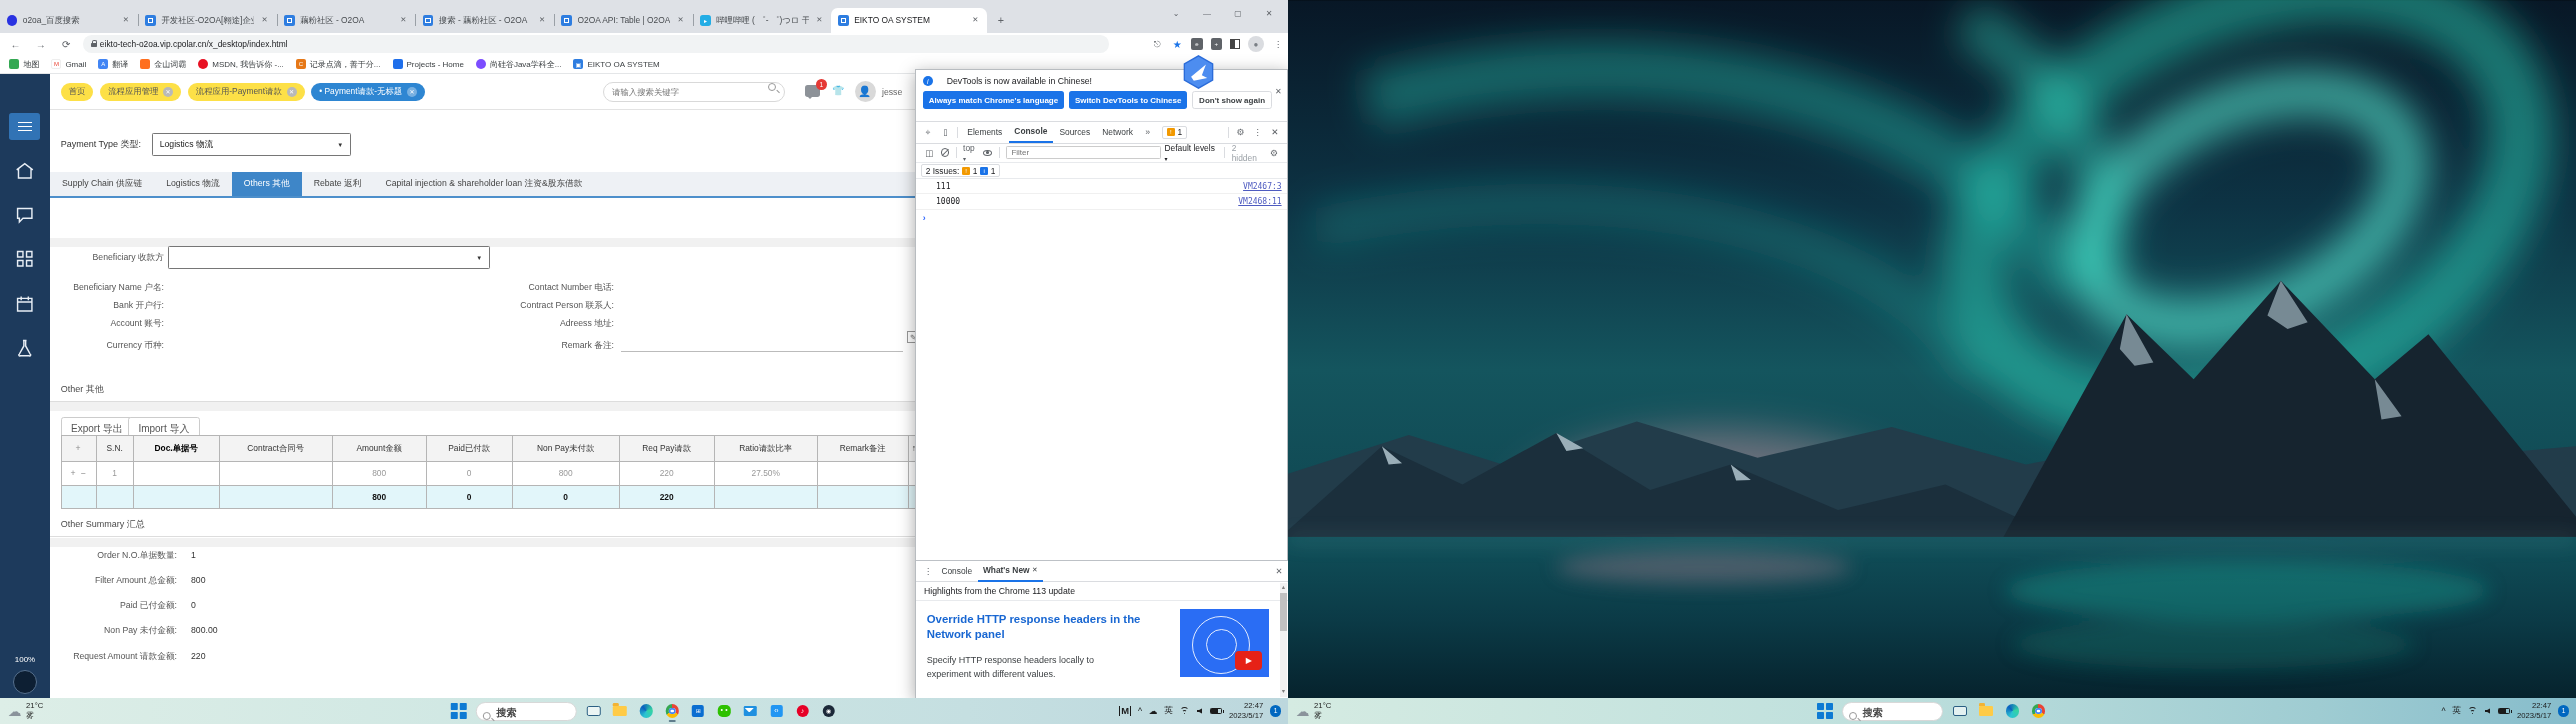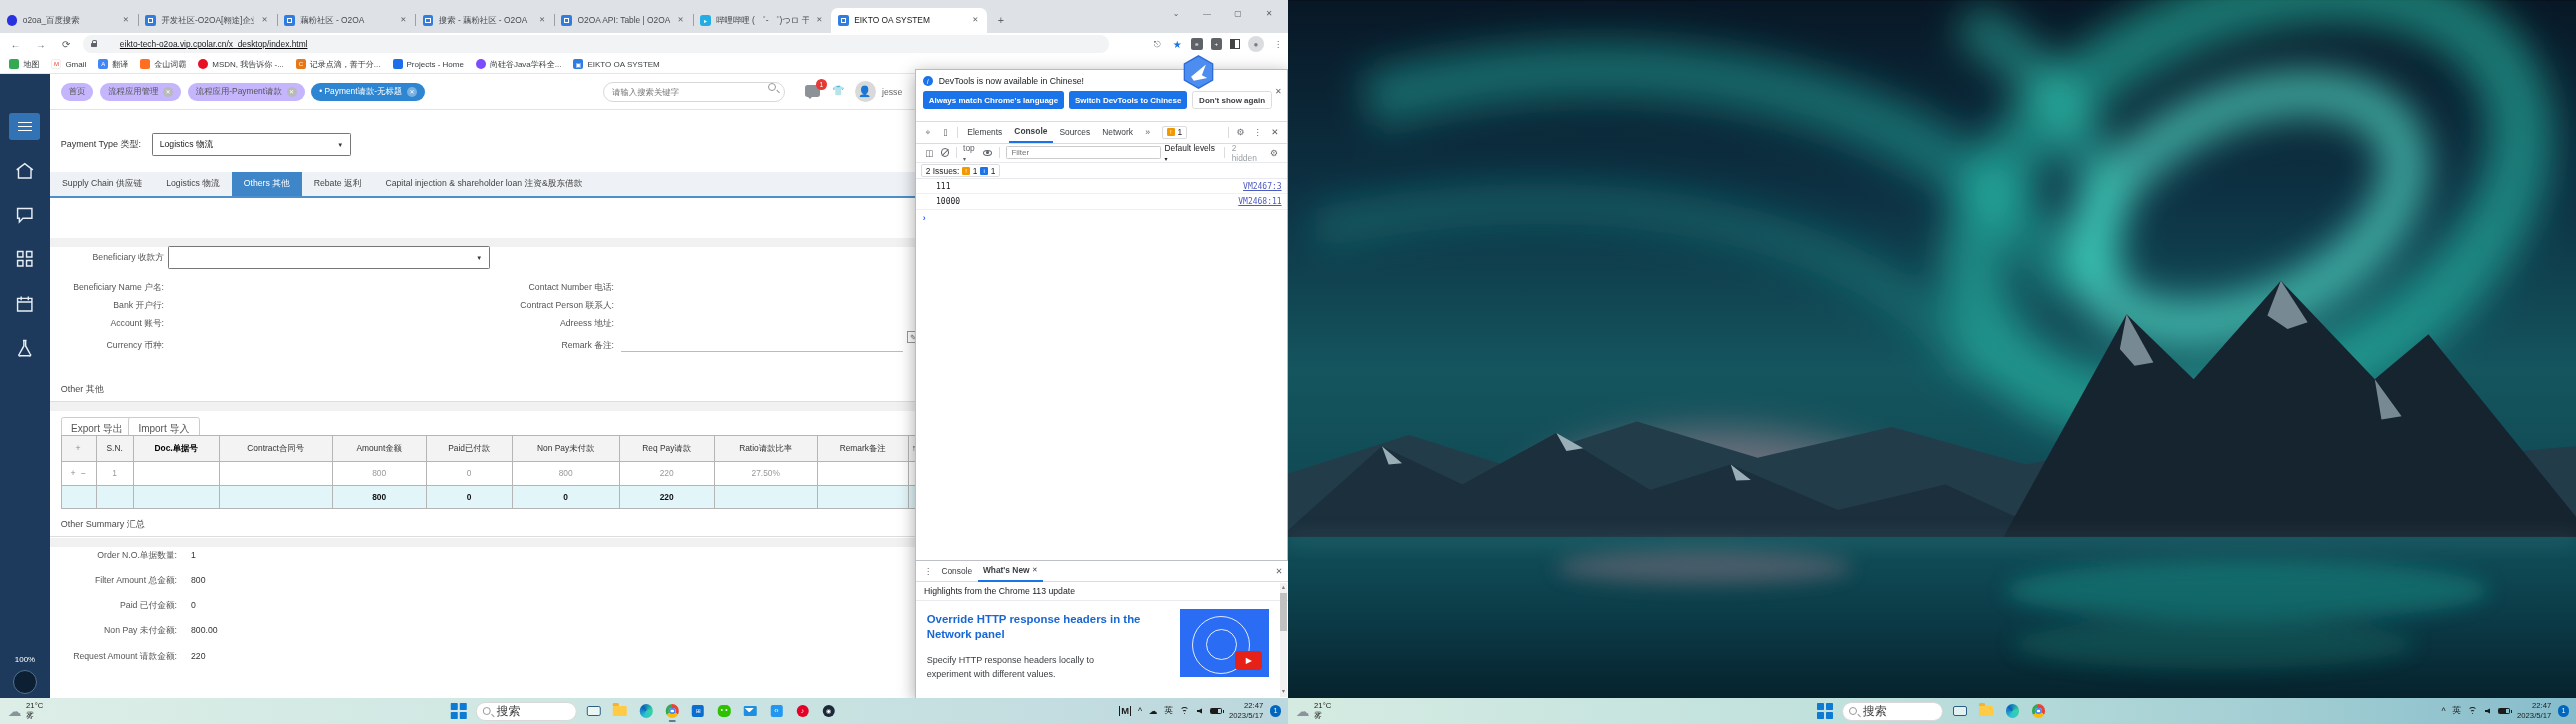--- a/index.html
+++ b/index.html
@@ -24,21 +24,21 @@
   .fav-o2oa { background:#2e7de0; }
   .fav-o2oa i { display:block; width:5.4px; height:5.4px; border:1.3px solid #fff; }
   .fav-bili { background:#23ade5; border-radius:2.7px; }
   .newtab { width:19px; height:19px; margin:0 0 4px 4px; font-size:10.7px; color:#5f6368; display:grid; place-items:center; border-radius:9.4px; }
   .wincontrols { position:absolute; right:0; top:0; height:27px; display:flex; align-items:center; gap:4px; padding-right:5.4px; }
   .wc { width:27px; height:20px; display:grid; place-items:center; color:#5f6368; font-size:8px; }
 
   
   .navbar { position:absolute; left:0; top:33px; width:1288px; height:22px; background:#fff; display:flex; align-items:center; }
   .navbtn { width:20px; height:19px; display:grid; place-items:center; color:#5f6368; font-size:10px; margin-left:5.4px; }
-  .urlpill { position:relative; margin-left:6.7px; width:1026px; height:17.4px; background:#f1f3f4; border-radius:8.7px; display:flex; align-items:center; padding:0 8px; gap:23px;text-decoration:underline; }
+  .urlpill { position:relative; margin-left:6.7px; width:1026px; height:17.4px; background:#f1f3f4; border-radius:8.7px; display:flex; align-items:center; padding:0 8px; gap:3px; }
   .lock { width:6px; height:4.7px; background:#5f6368; border-radius:0.7px; position:relative; margin-top:2px; }
   .lock:before { content:""; position:absolute; left:0.7px; top:-2.7px; width:3.4px; height:3.4px; border:1px solid #5f6368; border-bottom:none; border-radius:2px 2px 0 0; }
   .urltext { font-size:8.4px; color:#202124; }
   .nav-right { position:absolute; right:4px; top:0; height:22px; display:flex; align-items:center; gap:8px; }
   .nr-ic { width:12px; height:12px; display:grid; place-items:center; color:#5f6368; font-size:8.7px; }
   .star-blue { color:#1a73e8; font-size:10px; }
   .ext-ic { width:11.4px; height:11.4px; border-radius:2px; background:#5f6368; display:grid; place-items:center; color:#fff; font-size:6px; }
   .read-ic { width:10px; height:10px; border:1.3px solid #444; background:linear-gradient(90deg,#444 50%,#fff 50%); }
   .prof-ic { width:16px; height:16px; border-radius:8px; background:#dadce0; display:grid; place-items:center; color:#7a7f85; font-size:8px; }
 
@@ -51,21 +51,21 @@
   .page { position:absolute; left:0; top:74px; width:1288px; height:625px; background:#fff; }
   .app-sidebar { position:absolute; left:0; top:0; width:50px; height:625px; background:#1d3a5c; }
   .hamb { position:absolute; left:9.4px; top:39px; width:31px; height:27px; background:#3173b5; border-radius:2.7px; display:grid; place-items:center; }
   .hamb div { width:13.4px; height:1.3px; background:#fff; box-shadow:0 4px 0 #fff, 0 -4px 0 #fff; }
   .sb-ic { position:absolute; left:14px; width:21.5px; height:21.5px; color:#e8eef5; }
   .sb-zoom { position:absolute; left:0; width:50px; text-align:center; color:#fff; font-size:8px; }
   .sb-avatar { position:absolute; left:12.7px; width:24px; height:24px; border-radius:12px; background:#0d1f33; border:0.7px solid #55708e; }
 
   .app-header { position:absolute; left:50px; top:0; width:1238px; height:36px; background:#fff; border-bottom:0.7px solid #e3e3e3; }
   .chips { position:absolute; left:10.7px; top:8.7px; display:flex; gap:6.7px; }
-  .chip { height:18px; border-radius:9.4px; background:#c4b5fd; color:#555; font-size:8.4px; display:flex; align-items:center; gap:4.7px; padding:0 8px; }
+  .chip { height:18px; border-radius:9.4px; background:#fde047; color:#555; font-size:8.4px; display:flex; align-items:center; gap:4.7px; padding:0 8px; }
   .chip .cx { width:10px; height:10px; border-radius:5.4px; background:#b9b9b9; color:#fff; font-size:6px; display:grid; place-items:center; }
   .chip.active { background:#2e86d2; color:#fff; }
   .chip.active .cx { background:rgba(255,255,255,.35); }
   .hsearch { position:absolute; left:553px; top:8px; width:182px; height:20px; border:0.7px solid #d9d9d9; border-radius:10px; display:flex; padding:0 8px; }
   .hsearch input { border:none; outline:none; flex:1; font-size:8.4px; color:#333; background:transparent; }
   .mag { width:8px; height:8px; border:1.3px solid #999; border-radius:4.7px; position:relative; }
   .mag:after { content:""; position:absolute; left:6.7px; top:6.7px; width:4px; height:1.3px; background:#999; transform:rotate(45deg); }
   .hchat { position:absolute; left:755px; top:11.4px; width:14.8px; height:12px; background:#8d9298; border-radius:2.7px; }
   .hchat:after { content:""; position:absolute; left:2.7px; bottom:-3.4px; border:2.7px solid transparent; border-top-color:#8d9298; }
   .hbadge { position:absolute; left:766px; top:5.4px; min-width:10.7px; height:10.7px; border-radius:5.4px; background:#e53935; color:#fff; font-size:6.7px; display:grid; place-items:center; padding:0 2.7px; }
@@ -102,21 +102,21 @@
   .rowops { color:#8a8a8a; font-size:8.7px; letter-spacing:1.3px; }
   .tscroll { background:#f0f0f0; color:#888; font-size:6.7px; }
 
   .sumlabel { position:absolute; width:127px; text-align:right; font-size:8.7px; color:#555; }
   .sumval { position:absolute; left:141px; font-size:8.7px; color:#333; }
 
   
   #devtools { position:absolute; left:915px; top:69px; width:373px; height:629px; background:#fff; border:0.7px solid #b8bcc0; box-shadow:0 4px 16px rgba(0,0,0,.35); font-size:8.4px; color:#202124; }
   .dt-bird { position:absolute; left:267px; top:-14.8px; width:31px; height:34px; z-index:5; }
   .dt-notice { position:relative; height:52px; border-bottom:0.7px solid #dadce0; }
-  .dtn-row1 { display:flex; align-items:center; gap:6px; padding:6px 6.7px 2.7px 6.7px; }
+  .dtn-row1 { display:flex; align-items:center; gap:14px; padding:6px 6.7px 2.7px 6.7px; }
   .dtn-info { width:10px; height:10px; border-radius:5.4px; background:#1a73e8; color:#fff; font-size:6.7px; font-style:italic; display:grid; place-items:center; flex:0 0 10px; }
   .dtn-close { position:absolute; right:5.4px; top:17.4px; color:#5f6368; font-size:8px; }
   .dtn-row2 { display:flex; gap:4.7px; padding:2.7px 0 0 6.7px; }
   .dtn-btn { height:17.4px; border-radius:2.7px; background:#1a73e8; color:#fff; font-size:8px; font-weight:bold; display:flex; align-items:center; padding:0 6px; }
   .dtn-btn.ghost { background:#fff; color:#3c4043; border:0.7px solid #dadce0; }
   .dt-tabbar { height:21.5px; border-bottom:0.7px solid #dadce0; display:flex; align-items:center; gap:1.3px; padding:0 4px; }
   .dt-icon { width:16px; height:16px; display:grid; place-items:center; color:#5f6368; font-size:8.7px; }
   .dt-sep { width:0.7px; height:10.7px; background:#dadce0; margin:0 2.7px; }
   .dt-tab { height:21.5px; display:flex; align-items:center; padding:0 5.4px; color:#3c4043; font-size:8.4px; }
   .dt-tab.active { border-bottom:2px solid #1a73e8; font-weight:bold; }
@@ -149,21 +149,21 @@
   
   .taskbar { position:absolute; height:26px; width:1288px; top:698px; display:flex; align-items:center; }
   #tb-left { left:0; background:linear-gradient(90deg,#ddeee7,#cfe7e3 40%,#c5dfe1 75%,#bcd7dd); }
   #tb-right { left:1288px; background:linear-gradient(90deg,#d5ebe2,#bfe0dd 45%,#9fccd2 80%,#86bccb); }
   .weather { display:flex; align-items:center; gap:4.7px; margin-left:8px; width:134px; }
   .weather .wt { font-size:7.7px; color:#1b1b1b; line-height:1.25; }
   .cloudglyph { font-size:13.4px; color:#8a939b; }
   .tb-center { position:absolute; left:50%; transform:translateX(-50%); display:flex; align-items:center; gap:8.7px; height:26px; }
   .startbtn { width:16px; height:16px; display:grid; grid-template-columns:7.4px 7.4px; grid-template-rows:7.4px 7.4px; gap:1.3px; }
   .startbtn i { background:#0e7ad3; border-radius:0.7px; }
-  .tb-search { width:101px; height:19px; background:#fff; border:0.7px solid #d8d8d8; border-radius:9.4px; display:flex; align-items:center; gap:5.4px; padding:0 6.7px; font-size:12px; color:#444; }
+  .tb-search { width:101px; height:19px; background:#fff; border:0.7px solid #d8d8d8; border-radius:9.4px; display:flex; align-items:flex-end; gap:5.4px; padding:0 6.7px; font-size:10px; color:#444;font-weight:bold; }
   .tbi { width:17.4px; height:17.4px; border-radius:2.7px; display:grid; place-items:center; position:relative; }
   .tbi .dot { position:absolute; bottom:-2.7px; left:5.4px; width:6.7px; height:2px; border-radius:1.3px; background:#5f7d8c; }
   .i-task { width:13.4px; height:10.7px; border:1.3px solid #2b5f83; border-radius:2px; background:rgba(255,255,255,.6); }
   .i-folder { width:13.4px; height:10px; background:#ffcb46; border-radius:1.3px; position:relative; }
   .i-folder:before { content:""; position:absolute; top:-2.7px; left:0; width:6px; height:2.7px; background:#f2b335; border-radius:1.3px 1.3px 0 0; }
   .i-edge { width:13.4px; height:13.4px; border-radius:6.7px; background:conic-gradient(from 200deg,#2bc3d2,#0b5fbf,#35d3a2,#2bc3d2); }
   .i-chrome { width:13.4px; height:13.4px; border-radius:6.7px; background:conic-gradient(#ea4335 0 33%,#fbbc05 33% 66%,#34a853 66% 100%); position:relative; }
   .i-chrome:after { content:""; position:absolute; left:3.4px; top:3.4px; width:6.7px; height:6.7px; border-radius:3.4px; background:#fff; box-shadow:inset 0 0 0 1.7px #4285f4; }
   .i-store { width:12px; height:12px; background:#0a6ed1; border-radius:2px; color:#fff; font-size:6px; display:grid; place-items:center; }
   .i-wechat { width:12.7px; height:11.4px; background:#2dc100; border-radius:4.7px; position:relative; }

